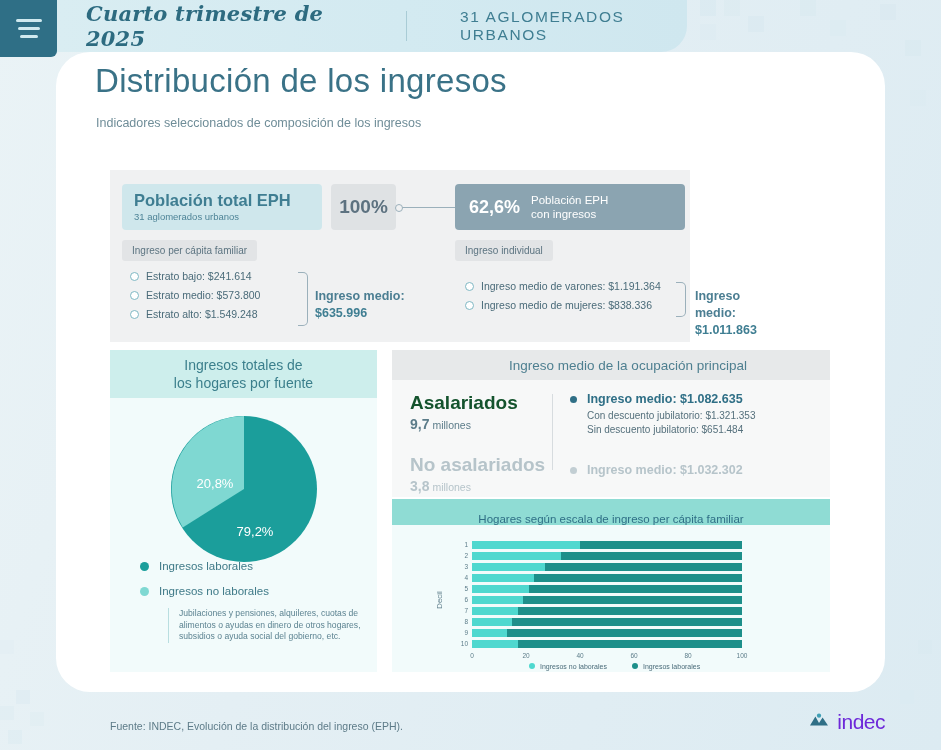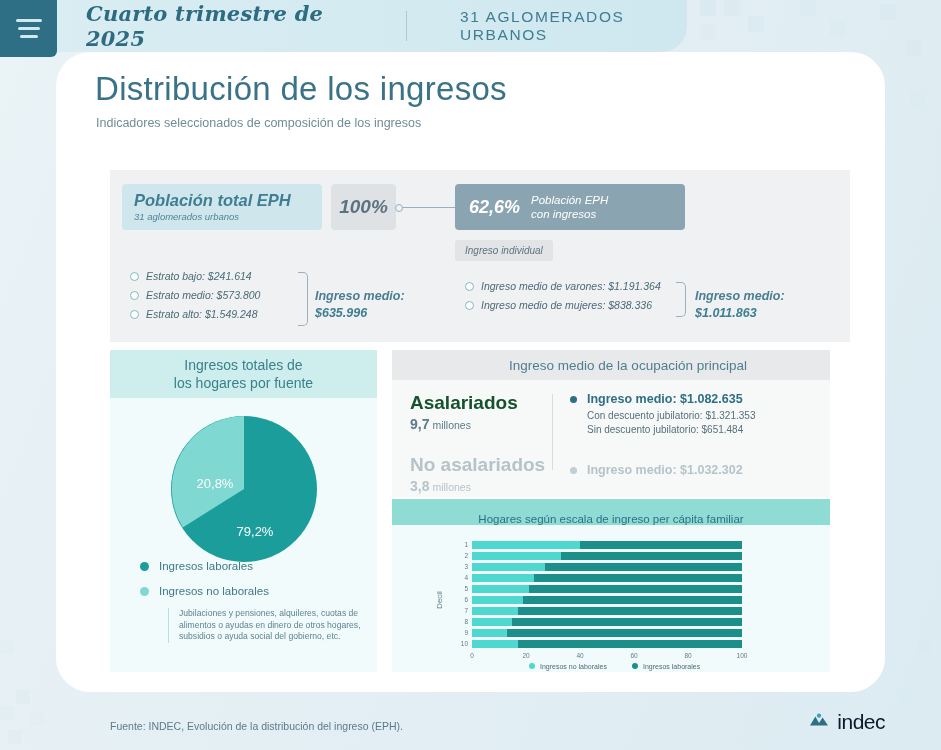--- a/index.html
+++ b/index.html
@@ -38,32 +38,31 @@
     font-family:"DejaVu Serif", serif;
     font-style:italic;font-weight:bold;
     font-size:21px;color:#2d6b80;margin-left:29px;letter-spacing:.2px;
   }
   .h-div{width:1px;height:30px;background:#a9ccd6;margin:0 26px;}
   .h-sub{
     font-size:15.5px;color:#3f7e92;letter-spacing:1.6px;
   }
   
   .page-title{
-    position:absolute;left:95px;top:70px;
+    position:absolute;left:95px;top:62px;
     font-size:33px;color:#3a7287;font-weight:normal;letter-spacing:.3px;
   }
   .page-sub{
     position:absolute;left:96px;top:116px;
     font-size:12.5px;color:#6f8d98;
   }
   
   .panel-top{
-    position:absolute;left:110px;top:170px;width:740px;height:172px;
+    position:absolute;left:110px;top:170px;width:580px;height:172px;
     background:#f0f1f2;
-    font-style:italic;
   }
   .box-pob{
     position:absolute;left:12px;top:14px;width:200px;height:46px;
     background:#cfe7ec;border-radius:4px;padding:7px 12px;box-sizing:border-box;
   }
   .box-pob .t1{font-size:16.5px;color:#3f7e92;font-weight:bold;line-height:19px;}
   .box-pob .t2{font-size:9.5px;color:#4e8497;margin-top:1px;}
   .box-100{
     position:absolute;left:221px;top:14px;width:65px;height:46px;
     background:#dfe2e4;border-radius:4px;display:flex;align-items:center;justify-content:center;
@@ -149,21 +148,21 @@
   .pie-wrap{position:absolute;left:55px;top:60px;width:158px;height:158px;}
   svg{display:block;}
   
   .footer-src{
     position:absolute;left:110px;top:720px;font-size:10.5px;color:#5d7b88;
   }
   .logo{
     position:absolute;right:56px;top:710px;display:flex;align-items:center;gap:7px;
   }
   .logo .mark{width:22px;height:18px;position:relative;}
-  .logo .txt{font-size:21px;color:#0f172a;letter-spacing:-.5px;}
+  .logo .txt{font-size:21px;color:#6d28d9;letter-spacing:-.5px;}
 </style>
 </head>
 <body>
 
 <div class="bg-base"></div>
 <div class="bg-squares">
   <div class="sq" style="left:700px;top:0;width:16px;height:16px;opacity:.6"></div>
   <div class="sq" style="left:724px;top:0;width:16px;height:16px;opacity:.35"></div>
   <div class="sq" style="left:748px;top:16px;width:16px;height:16px;opacity:.5"></div>
   <div class="sq" style="left:700px;top:24px;width:16px;height:16px;opacity:.3"></div>
@@ -212,20 +211,21 @@
   <div class="connector"></div>
 
   <div class="box-pob2">
     <div class="pct">62,6%</div>
     <div class="lbl">
       <div>Población EPH</div>
       <div>con ingresos</div>
     </div>
   </div>
 
+  <div class="tag t-a">Ingreso per cápita familiar</div>
   <div class="tag t-b">Ingreso individual</div>
 
   <div class="list list-a">
     <div>
         <span class="bullet"></span>
         <span>Estrato bajo: $241.614</span>
       </div>
     <div>
         <span class="bullet"></span>
         <span>Estrato medio: $573.800</span>

